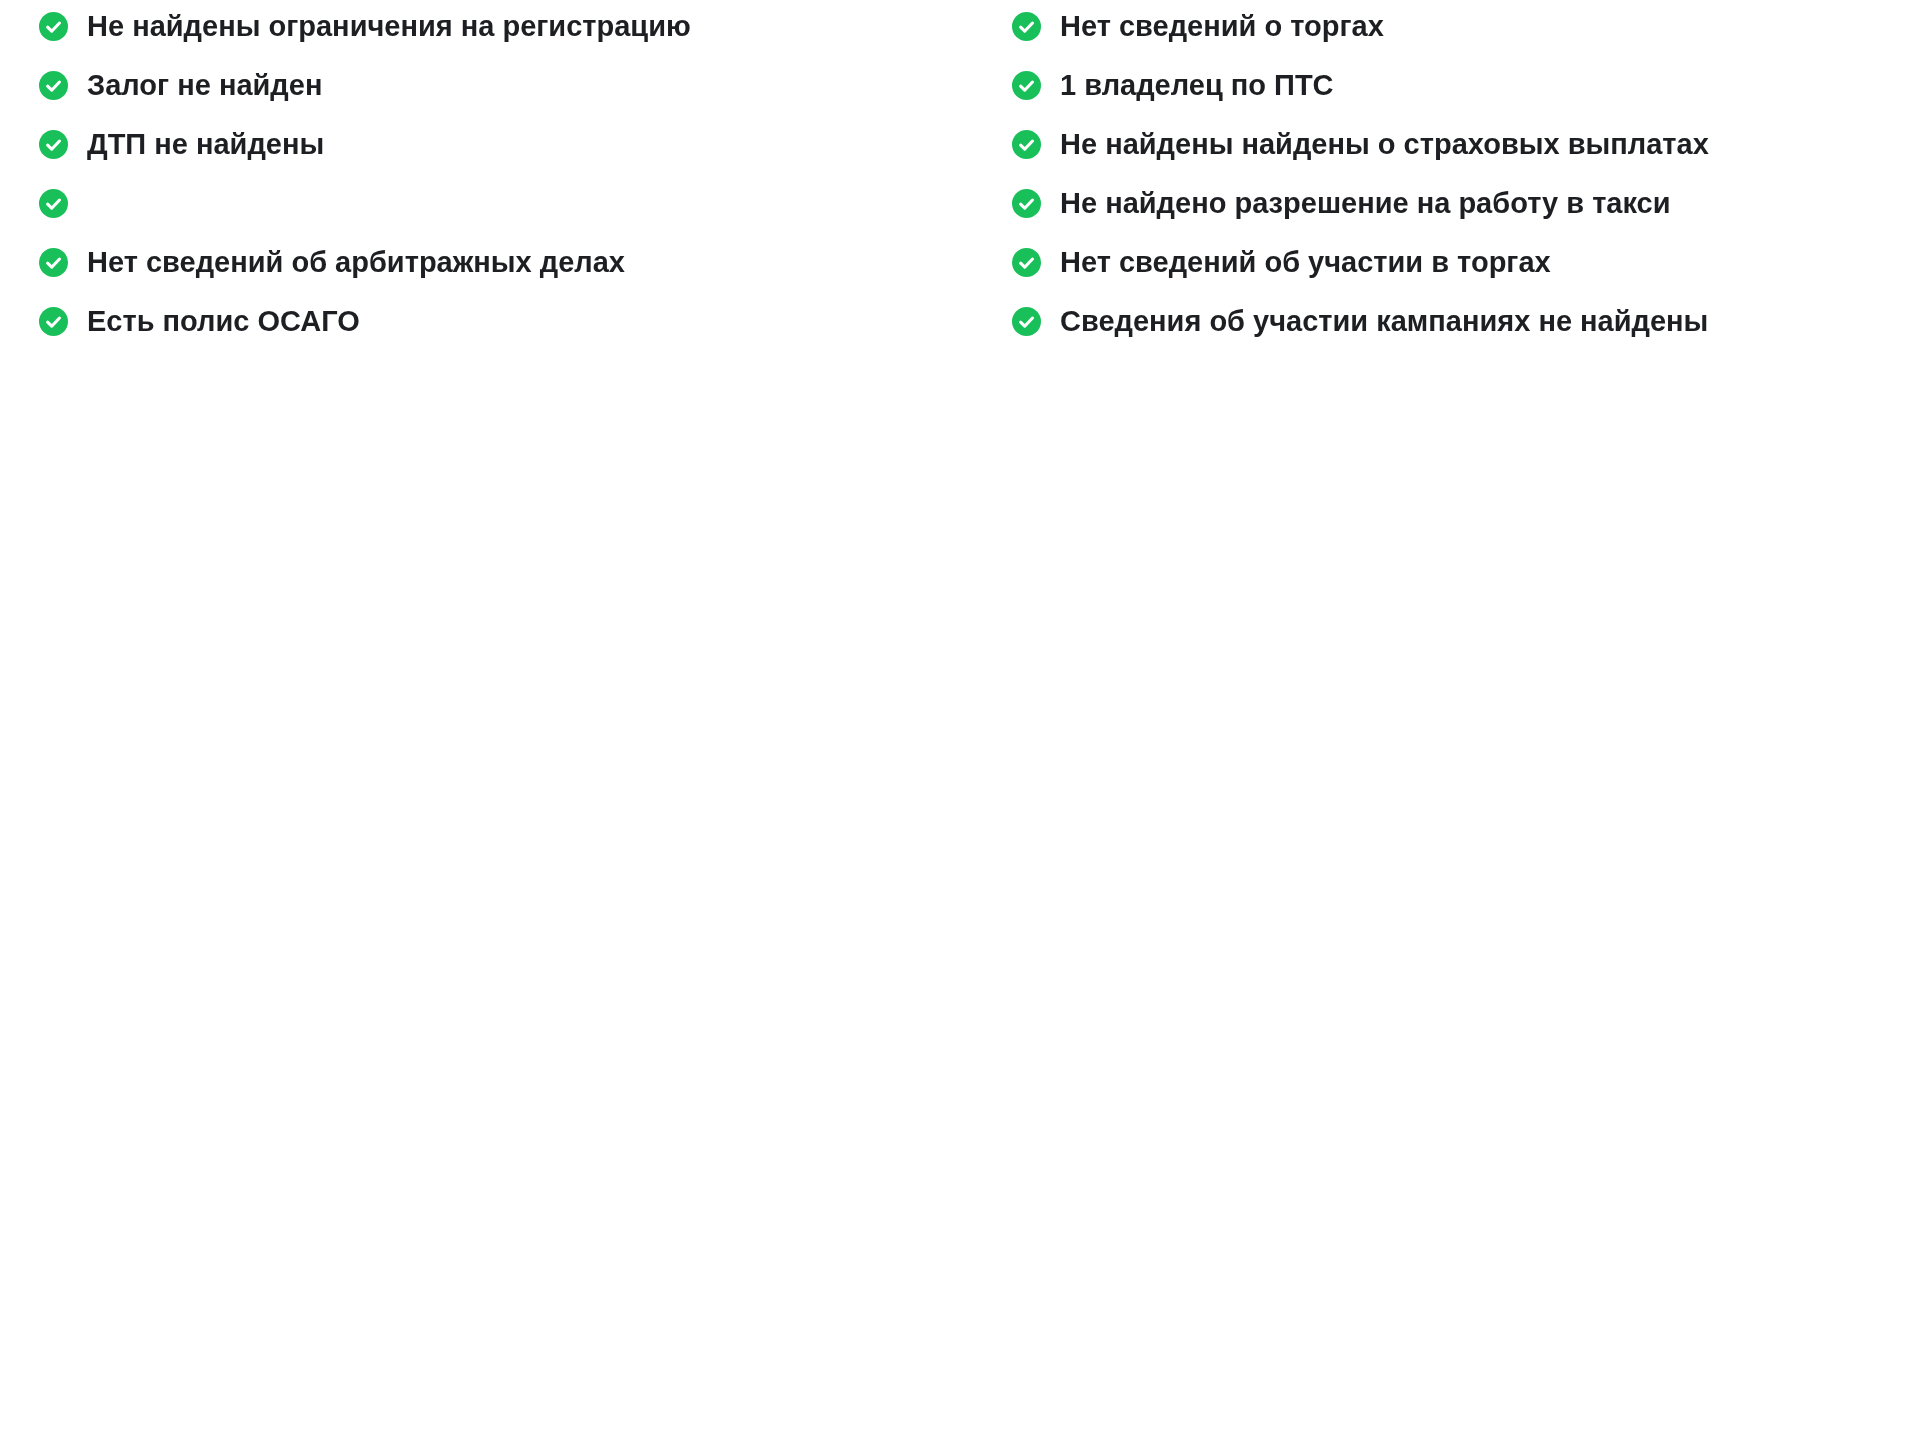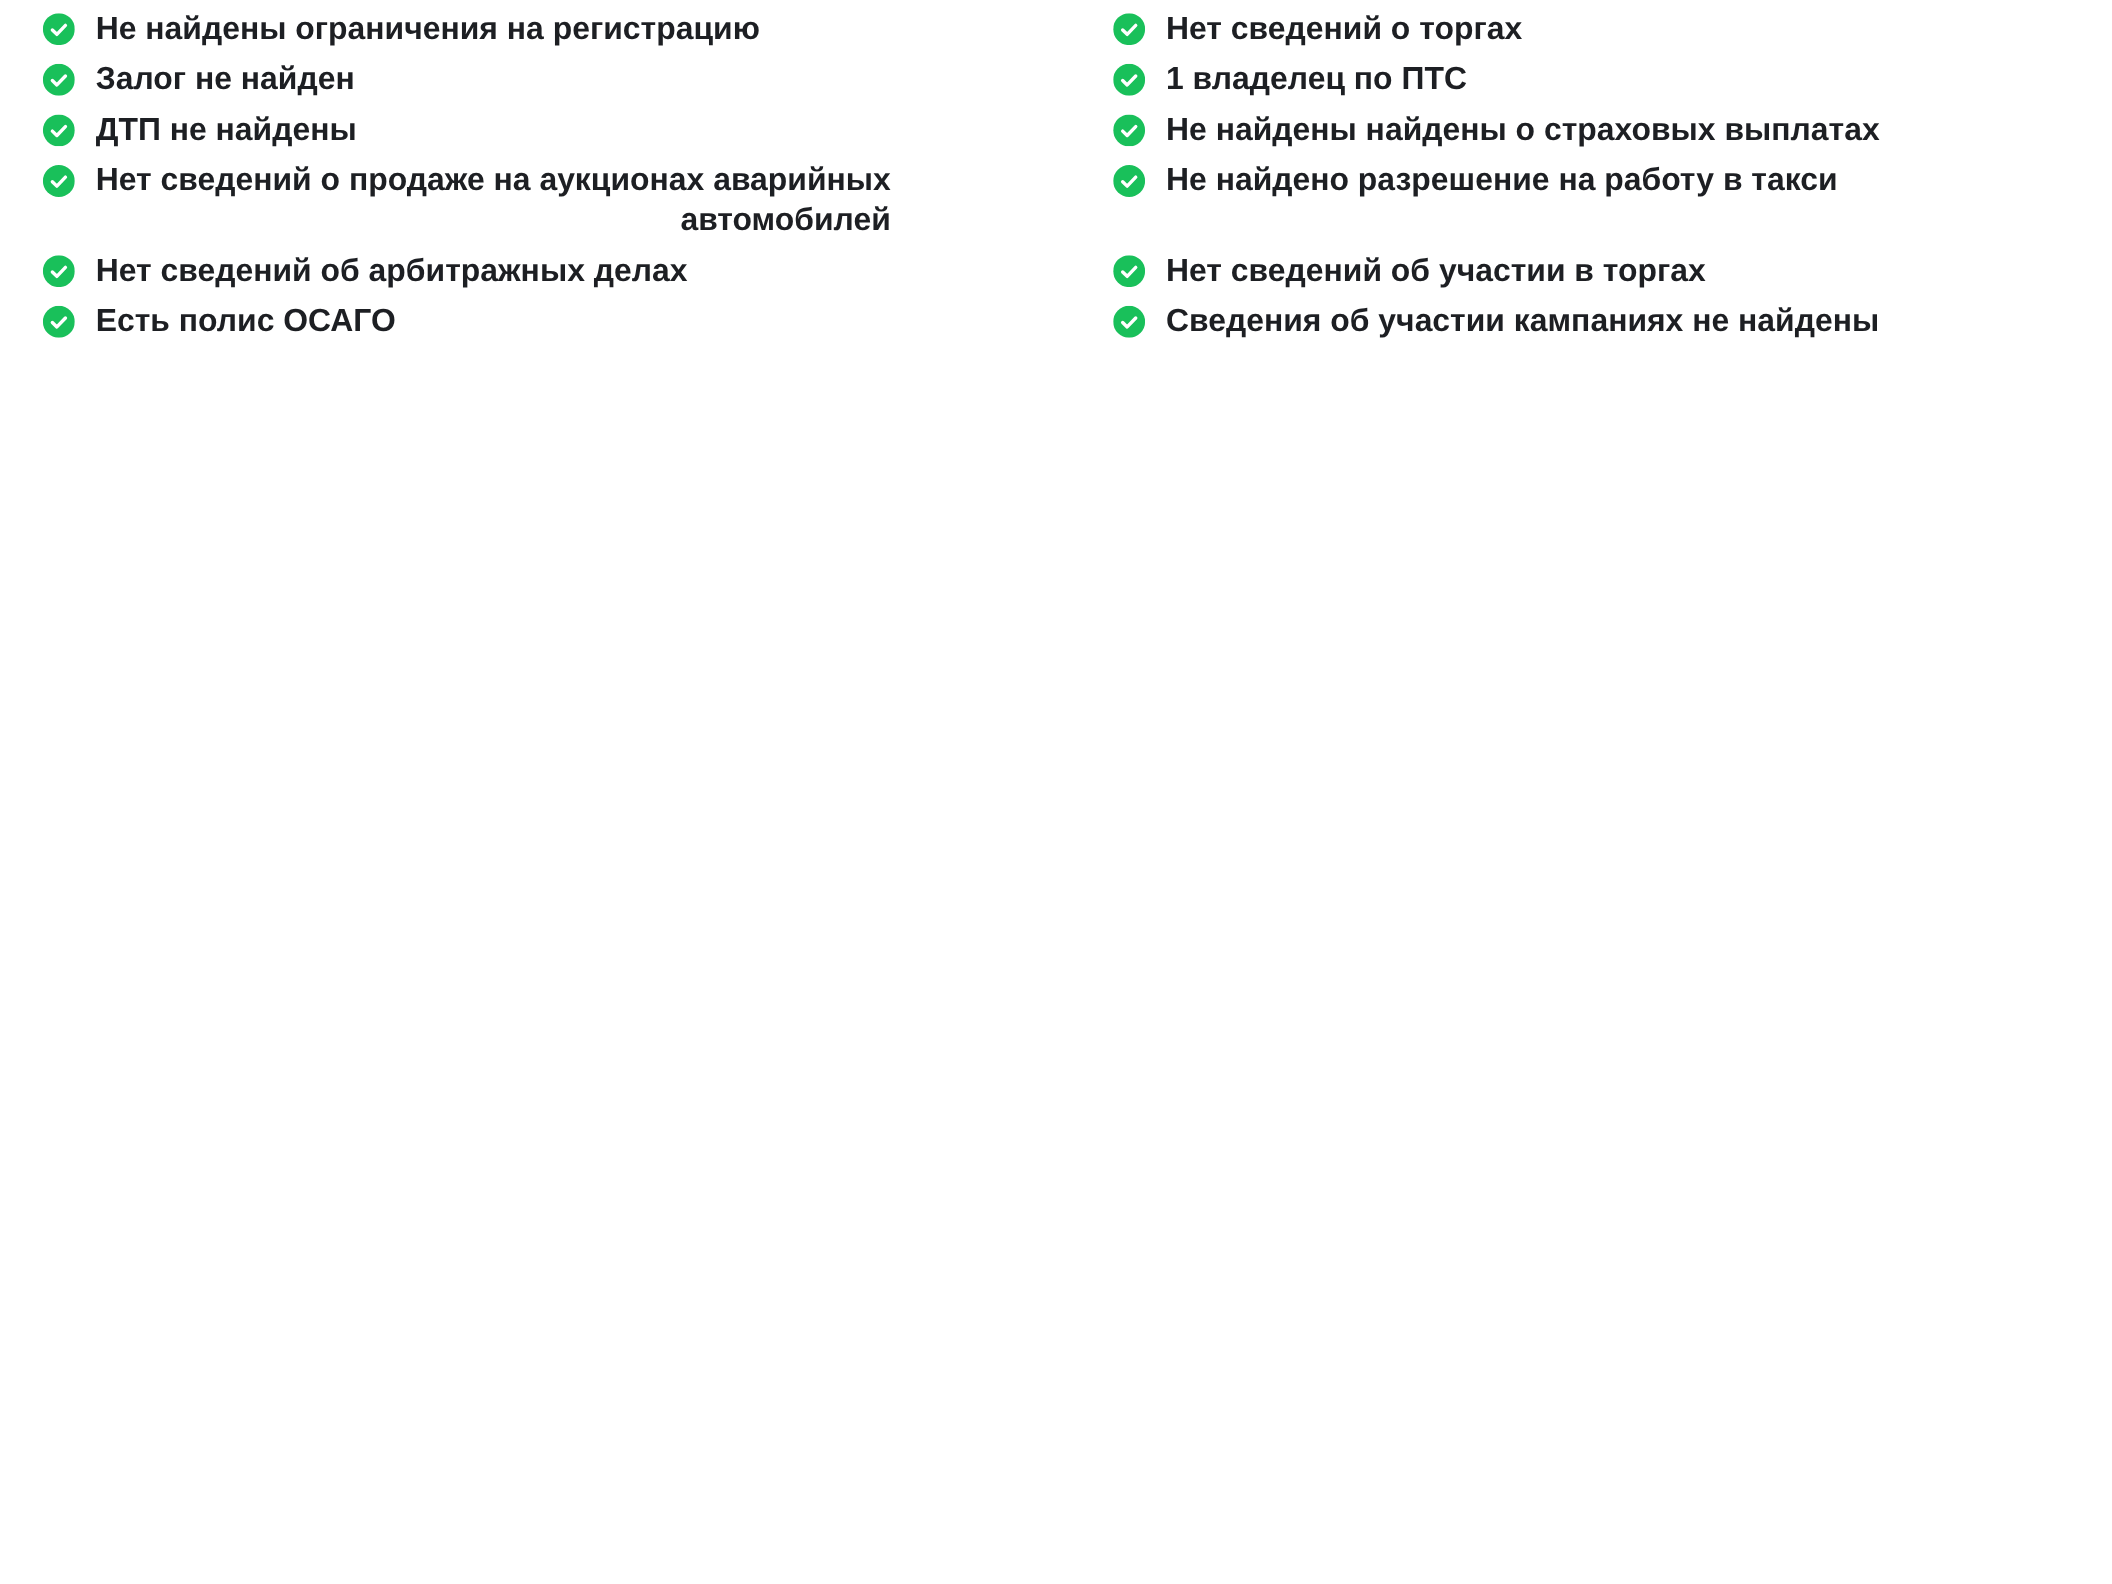--- a/index.html
+++ b/index.html
@@ -15,22 +15,21 @@
     font-family:"Liberation Sans","DejaVu Sans",sans-serif;
     color:var(--text);
   }
   .report{
     padding:8px 20px 0 39px;
   }
   .grid{
     display:grid;
     grid-template-columns:973px auto;
     align-items:start;
-    row-gap:10px;
-    text-align:right;
+    row-gap:23px;
   }
   .item{
     display:flex;
     align-items:flex-start;
   }
   .check{
     flex:0 0 auto;
     width:29px;
     height:29px;
     margin-top:4px;
@@ -109,22 +108,20 @@
       <span class="label">Не найдены найдены о страховых выплатах</span>
     </div>
 
     <div class="item">
       <span class="check">
         <svg viewBox="0 0 32 32">
             <circle cx="16" cy="16" r="16" fill="#19c05a"></circle>
             <path d="M9.5 16.8 L14 21.2 L22.6 12.2" fill="none" stroke="#ffffff" stroke-width="3.4" stroke-linecap="round" stroke-linejoin="round"></path>
           </svg>
       </span>
-      <span class="label">Нет сведений о продаже на аукционах аварийных
-автомобилей</span>
     </div>
     <div class="item">
       <span class="check">
         <svg viewBox="0 0 32 32">
             <circle cx="16" cy="16" r="16" fill="#19c05a"></circle>
             <path d="M9.5 16.8 L14 21.2 L22.6 12.2" fill="none" stroke="#ffffff" stroke-width="3.4" stroke-linecap="round" stroke-linejoin="round"></path>
           </svg>
       </span>
       <span class="label">Не найдено разрешение на работу в такси</span>
     </div>

